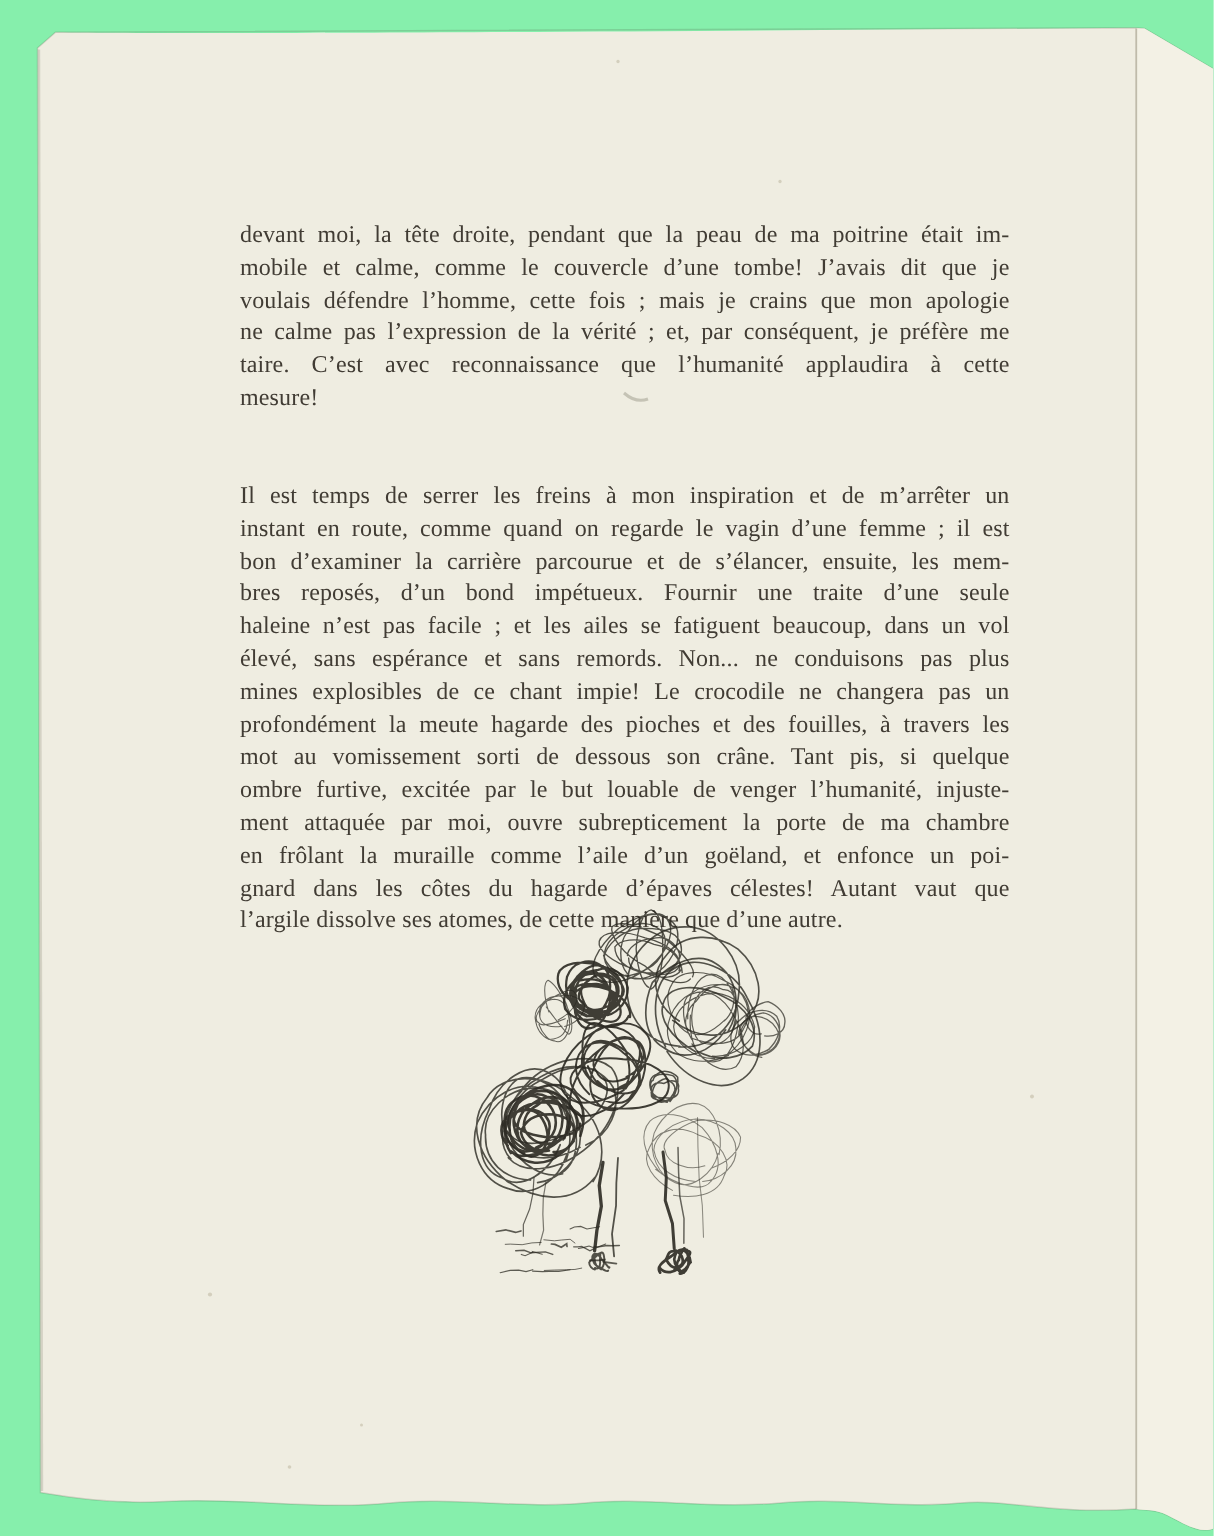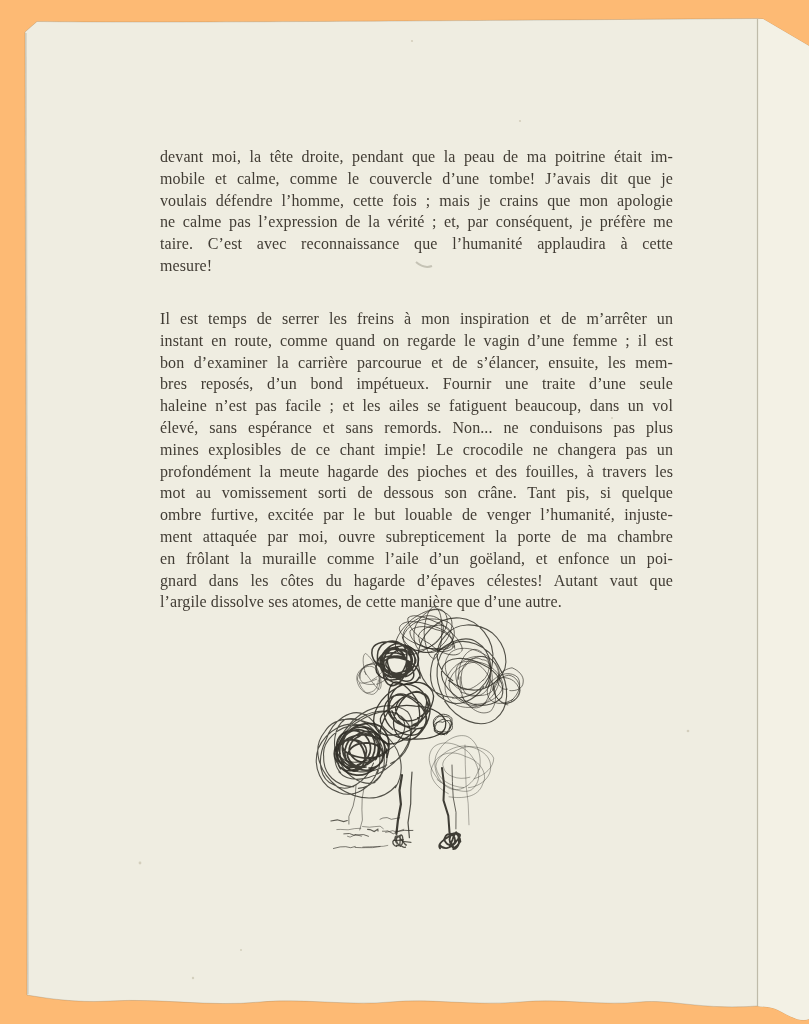--- a/index.html
+++ b/index.html
@@ -1,30 +1,30 @@
 <!DOCTYPE html>
 <html style="--ink: #413c34;"><head>
 <meta charset="utf-8">
 <style>
   html,body { margin:0; padding:0; }
   .stage {
     position:relative; width:809px; height:1024px;
-    background:#fdba74; overflow:hidden;
+    background:#86efac; overflow:hidden;
     font-family:"Liberation Serif","DejaVu Serif",serif;
   }
   svg.layer { position:absolute; left:0; top:0; }
   .para {
     position:absolute; left:160px; width:513px;
     color:var(--ink,#413c34);
     font-size:16px; line-height:21.8px; letter-spacing:0.1px;
   }
   .para .line { text-align:justify; text-align-last:justify; height:21.8px; white-space:normal; }
   .para .line.last { text-align-last:left; }
   #para1 { top:146px; }
-  #para2 { top:308px; }
+  #para2 { top:320px; }
   #etching { position:absolute; left:290px; top:590px; }
 </style>
 </head>
 <body>
 
 <div class="stage">
 
   <svg class="layer" width="809" height="1024" viewBox="0 0 809 1024">
     <path id="sheetPath" d="M 25 32 L 37 21.5
          C 150 23, 420 21, 757 18.5

